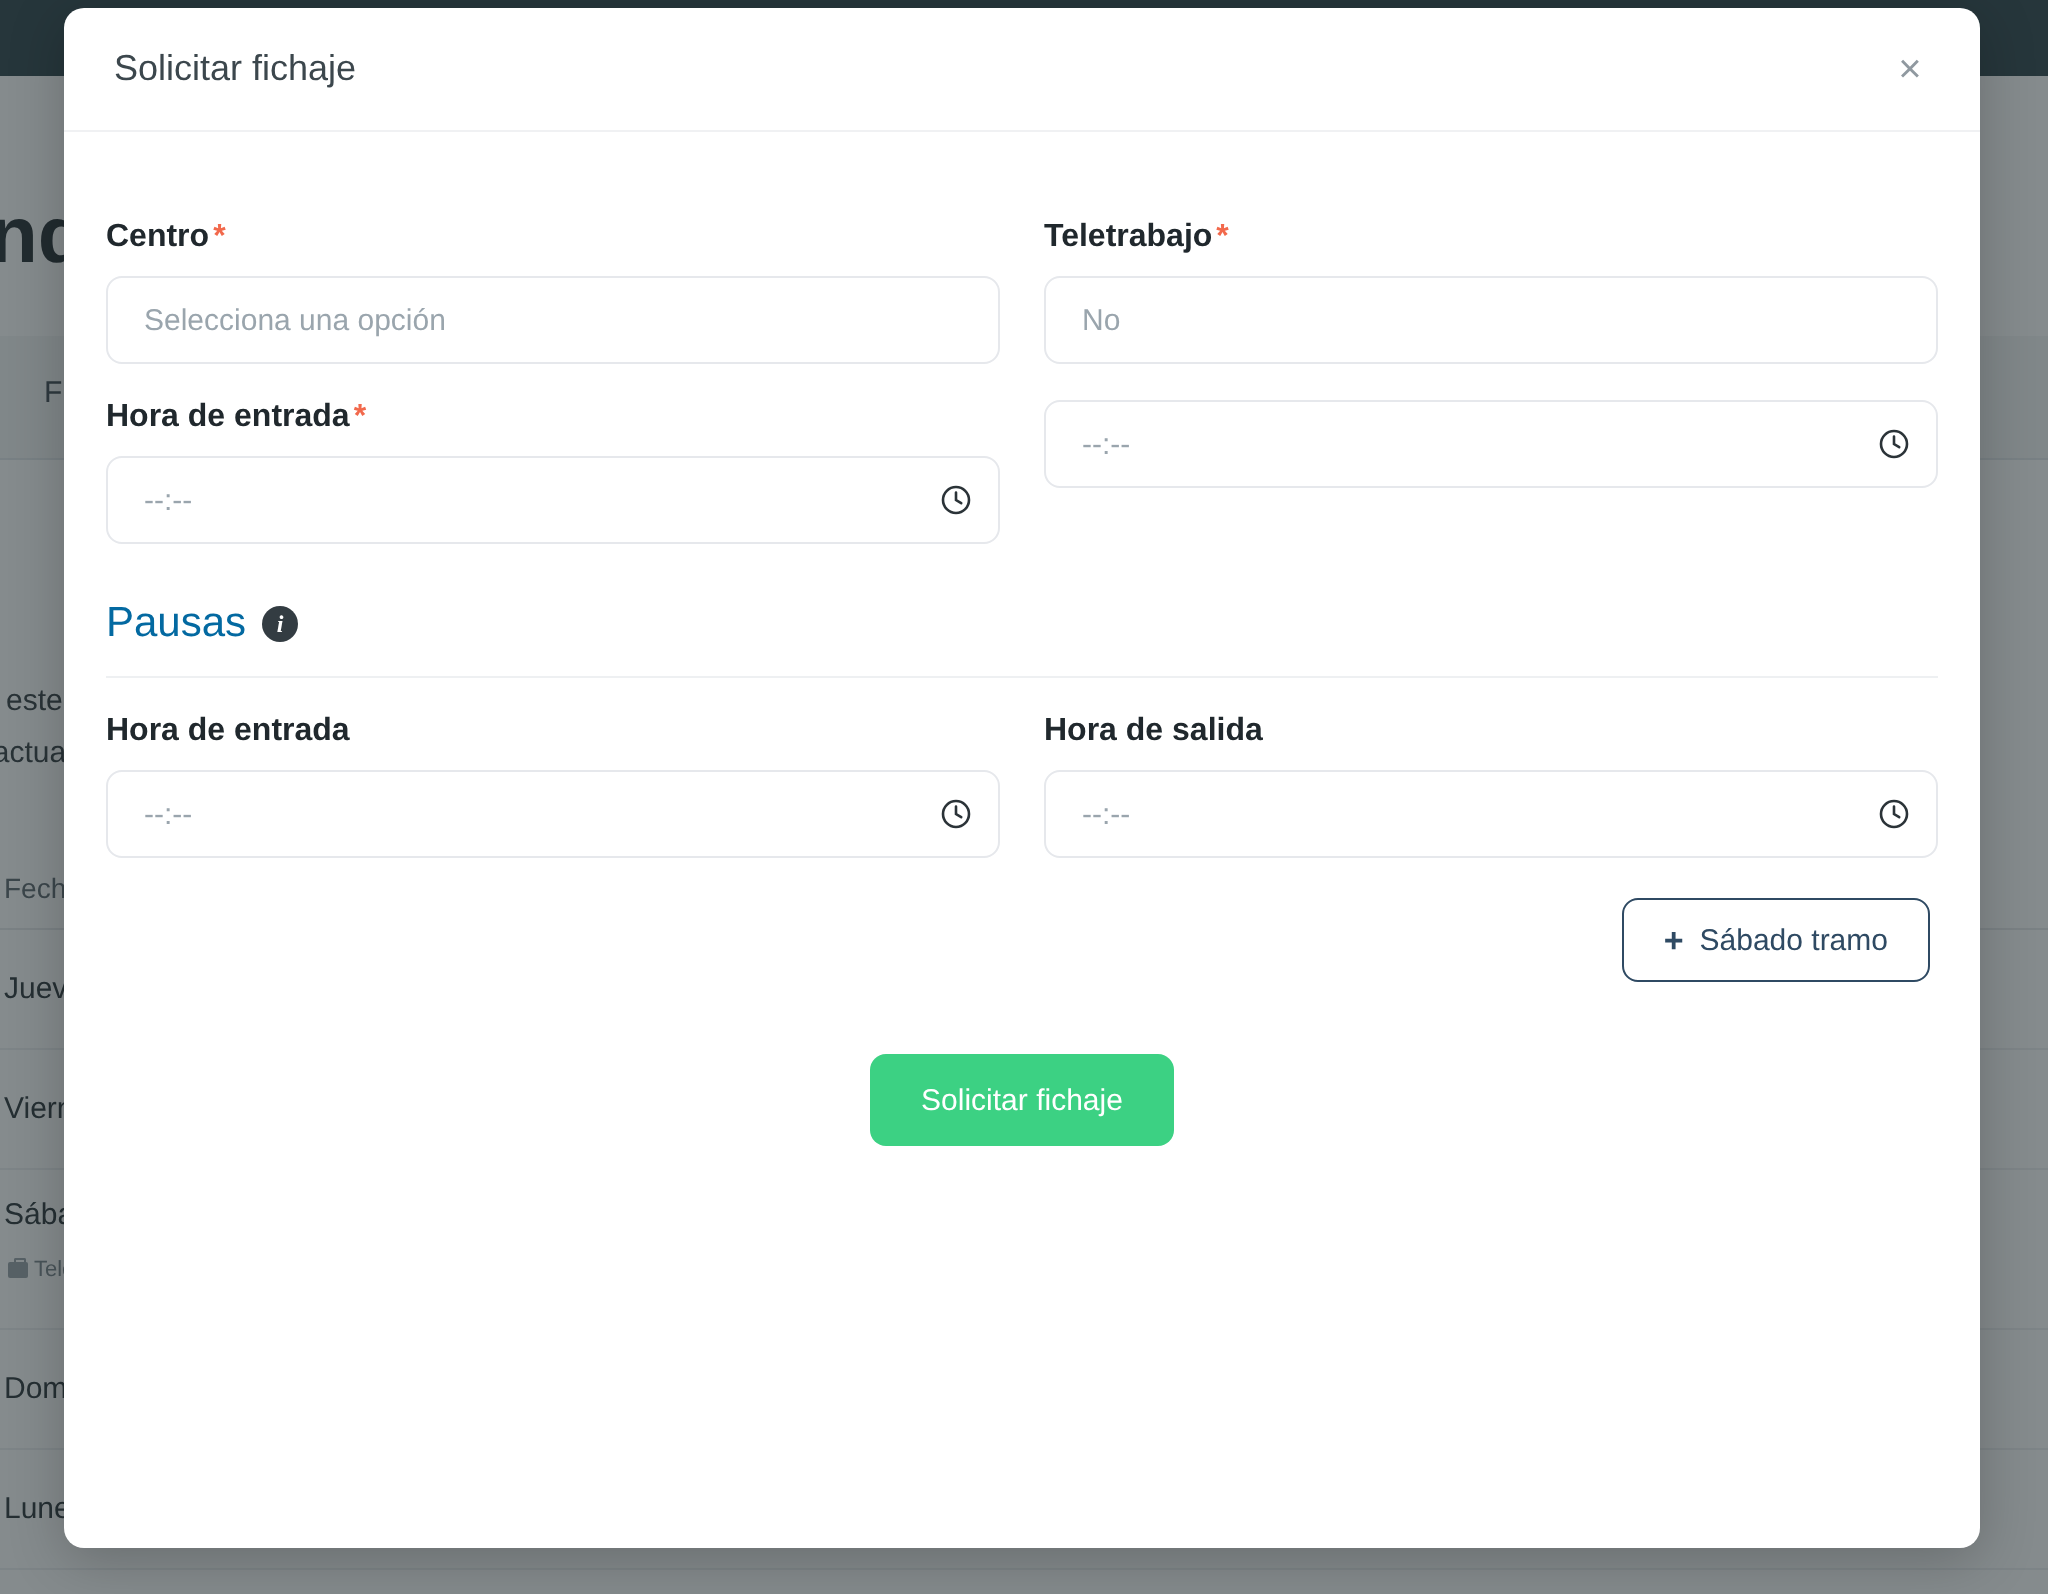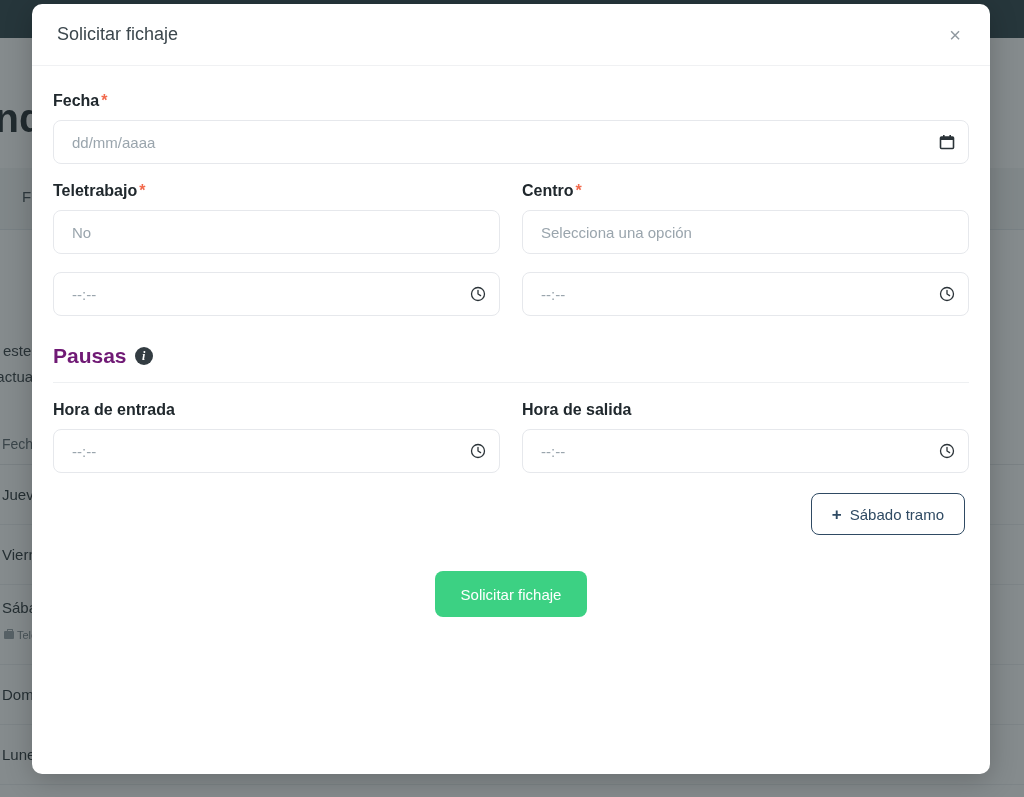--- a/index.html
+++ b/index.html
@@ -219,22 +219,22 @@
   .section-head {
     margin-top: 28px;
     display: flex;
     align-items: center;
     gap: 8px;
     padding-bottom: 14px;
     border-bottom: 1px solid #eef0f2;
   }
   .section-title {
     font-size: 21px;
-    color: #701a75;
-    font-weight: 700;
+    color: #0369a1;
+    font-weight: 400;
   }
   .info-icon {
     width: 18px;
     height: 18px;
     border-radius: 50%;
     background: #333c42;
     color: #fff;
     font-size: 12px;
     font-weight: 700;
     display: flex;
@@ -326,59 +326,46 @@
 
 <div id="modal">
 
   <div class="modal-header">
     <div class="modal-title">Solicitar fichaje</div>
     <button class="close-btn">×</button>
   </div>
 
   <div class="modal-body">
 
-    <div>
-      <label class="field-label">
-        <span>Fecha</span><span class="req">*</span>
-      </label>
-      <div class="input-wrap">
-        <input class="field-input" type="text" placeholder="dd/mm/aaaa" style="">
-        <span class="in-icon">
-          <svg width="16" height="16" viewBox="0 0 16 16" fill="none">
-            <rect x="1.5" y="3" width="13" height="11.5" rx="1" stroke="#2b3338" stroke-width="1.6"></rect>
-            <rect x="1.5" y="3" width="13" height="3" fill="#2b3338"></rect>
-            <rect x="4" y="1" width="1.6" height="3" fill="#2b3338"></rect>
-            <rect x="10.4" y="1" width="1.6" height="3" fill="#2b3338"></rect>
-          </svg>
-        </span>
-      </div>
-    </div>
 
     <div class="row2">
+      <div class="col">
+        <label class="field-label">
+          <span>Centro</span><span class="req">*</span>
+        </label>
+        <div class="input-wrap">
+          <input class="field-input" type="text" placeholder="Selecciona una opción" style="">
+        </div>
+      </div>
+
       <div class="col">
         <label class="field-label">
           <span>Teletrabajo</span><span class="req">*</span>
         </label>
         <div class="input-wrap">
           <input class="field-input placeholder-shown" type="text" value="No" style="">
         </div>
       </div>
-
+    </div>
+
+    <div class="row2">
       <div class="col">
         <label class="field-label">
-          <span>Centro</span><span class="req">*</span>
+          <span>Hora de entrada</span><span class="req">*</span>
         </label>
-        <div class="input-wrap">
-          <input class="field-input" type="text" placeholder="Selecciona una opción" style="">
-        </div>
-      </div>
-    </div>
-
-    <div class="row2">
-      <div class="col">
         <div class="input-wrap">
           <input class="field-input" type="text" placeholder="--:--" style="">
           <span class="in-icon">
             <svg width="16" height="16" viewBox="0 0 16 16" fill="none">
               <circle cx="8" cy="8" r="6.5" stroke="#2b3338" stroke-width="1.3"></circle>
               <path d="M8 4.3V8l2.6 1.6" stroke="#2b3338" stroke-width="1.3" stroke-linecap="round"></path>
             </svg>
           </span>
         </div>
       </div>

